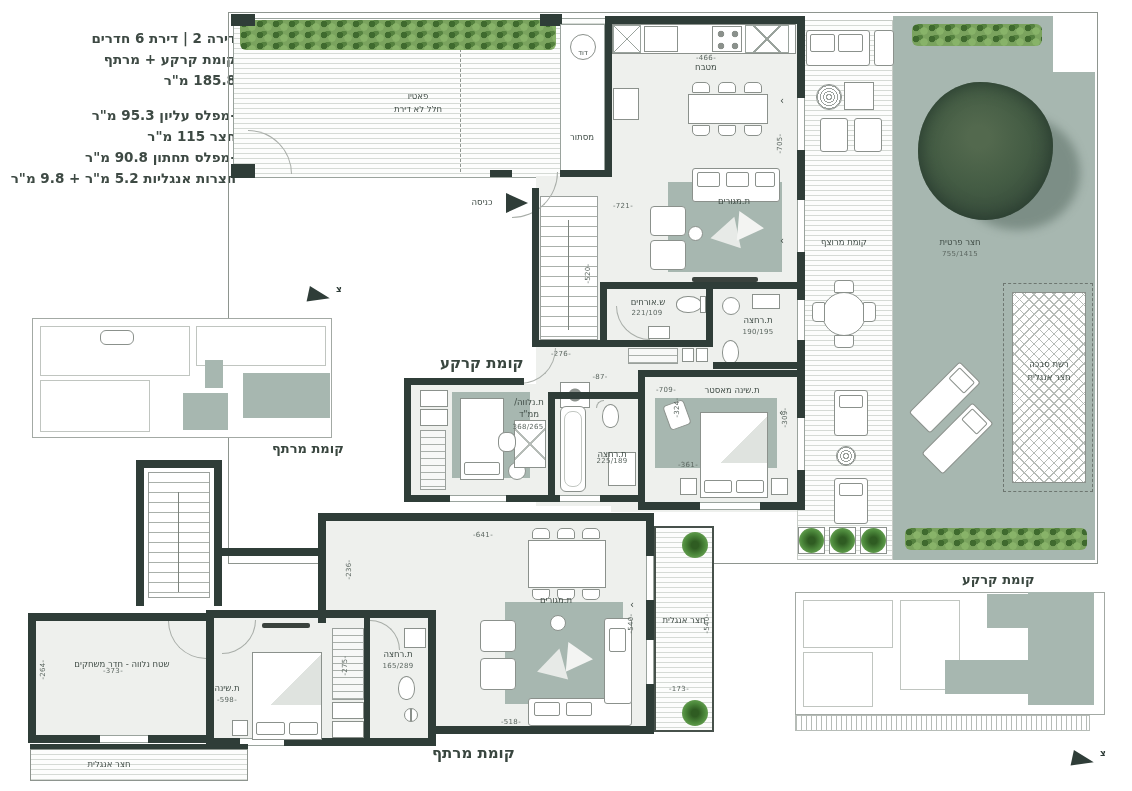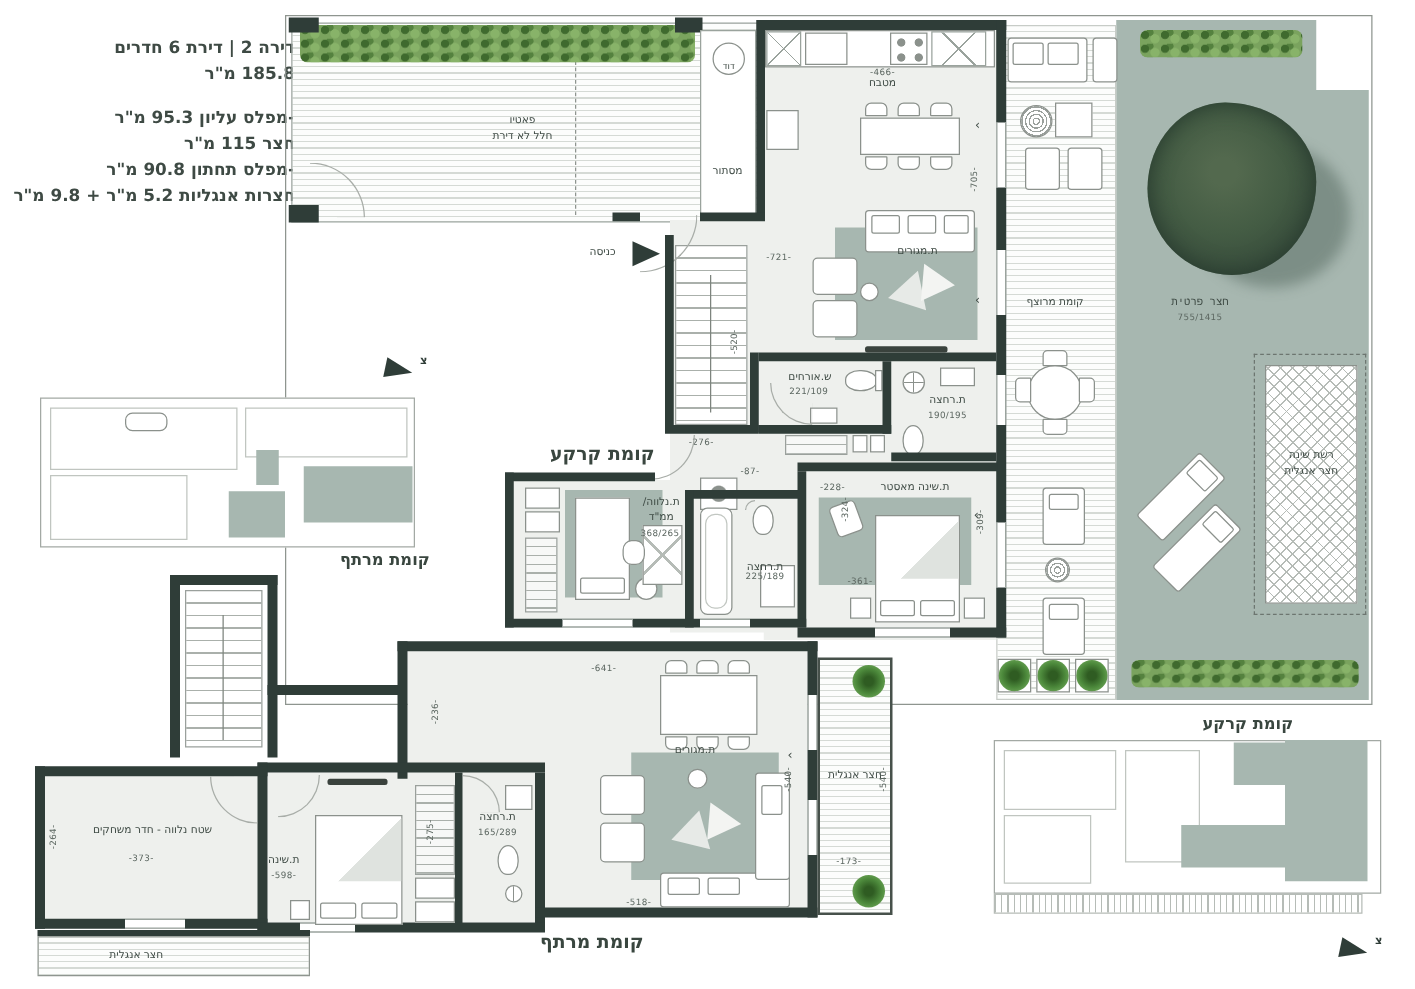--- a/index.html
+++ b/index.html
@@ -50,20 +50,21 @@
   .tri{position:absolute;width:0;height:0;}
   .chev{position:absolute;font-size:10px;color:#3f4b45;line-height:1;}
 </style>
 </head>
 <body>
 
 <div id="canvas">
 
   <div class="info">
     <div>דירה 2 | דירת 6 חדרים</div>
+    <div>קומת קרקע + מרתף</div>
     <div>185.8 מ"ר</div>
     <div class="gap"></div>
     <div>-מפלס עליון 95.3 מ"ר</div>
     <div>חצר 115 מ"ר</div>
     <div>-מפלס תחתון 90.8 מ"ר</div>
     <div>חצרות אנגליות 5.2 מ"ר + 9.8 מ"ר</div>
   </div>
 
   <div class="abs" style="left:228px;top:12px;width:870px;height:552px;border:1px solid #8e958f;"></div>
 
@@ -71,30 +72,30 @@
   <div class="sage" style="left:1050px;top:72px;width:45px;height:488px;"></div>
 
   <div class="abs" style="left:955px;top:115px;width:125px;height:115px;border-radius:50%;background:rgba(55,75,65,.38);filter:blur(5px);"></div>
   <div class="abs" style="left:918px;top:82px;width:135px;height:138px;border-radius:46% 54% 50% 50%/50% 46% 54% 50%;background:radial-gradient(circle at 45% 40%,#53694e 10%,#445c44 45%,#35493a 80%);box-shadow:inset 0 0 18px #273a2e;"></div>
 
   <div class="hedge" style="left:912px;top:24px;width:130px;height:22px;"></div>
   <div class="hedge" style="left:905px;top:528px;width:182px;height:22px;"></div>
 
   <div class="abs" style="left:1003px;top:283px;width:90px;height:209px;border:1px dashed #6d7670;"></div>
   <div class="hatch" style="left:1012px;top:292px;width:74px;height:191px;border:1px solid #8b918c;"></div>
-  <div class="lbl" style="left:1018px;top:360px;width:62px;">רשת שינה</div>
+  <div class="lbl" style="left:1018px;top:360px;width:62px;">רשת סבכה</div>
   <div class="lbl" style="left:1018px;top:373px;width:62px;">חצר אנגלית</div>
 
   <div class="abs" style="left:905px;top:375px;width:110px;height:105px;transform:rotate(45deg);">
     <div class="furn" style="left:8px;top:6px;width:30px;height:72px;border-radius:3px;"></div>
     <div class="pillow" style="left:12px;top:10px;width:22px;height:16px;"></div>
     <div class="furn" style="left:46px;top:26px;width:30px;height:72px;border-radius:3px;"></div>
     <div class="pillow" style="left:50px;top:30px;width:22px;height:16px;"></div>
   </div>
-  <div class="lbl" style="left:930px;top:238px;width:60px;font-family:Liberation Mono, monospace;">חצר פרטית</div>
+  <div class="lbl" style="left:930px;top:238px;width:60px;">חצר פרטית</div>
   <div class="dim" style="left:932px;top:251px;width:56px;">755/1415</div>
 
   <div class="deckH" style="left:797px;top:20px;width:96px;height:540px;border:1px solid #c7ccc7;"></div>
   <div class="lbl" style="left:808px;top:238px;width:72px;">קומת מרוצף</div>
 
   <div class="furn" style="left:806px;top:30px;width:64px;height:36px;border-radius:3px;"></div>
   <div class="pillow" style="left:810px;top:34px;width:25px;height:18px;"></div>
   <div class="pillow" style="left:838px;top:34px;width:25px;height:18px;"></div>
   <div class="furn" style="left:874px;top:30px;width:20px;height:36px;border-radius:3px;"></div>
   <div class="spiral" style="left:816px;top:84px;width:26px;height:26px;"></div>
@@ -206,21 +207,21 @@
   <div class="sage" style="left:655px;top:398px;width:122px;height:70px;"></div>
   <div class="furn" style="left:700px;top:412px;width:68px;height:86px;"></div>
   <div class="pillow" style="left:704px;top:480px;width:28px;height:13px;"></div>
   <div class="pillow" style="left:736px;top:480px;width:28px;height:13px;"></div>
   <div class="abs" style="left:701px;top:413px;width:66px;height:50px;background:linear-gradient(135deg,transparent 60%,#dfe3df 60%);"></div>
   <div class="furn" style="left:680px;top:478px;width:17px;height:17px;"></div>
   <div class="furn" style="left:771px;top:478px;width:17px;height:17px;"></div>
   <div class="furn" style="left:666px;top:402px;width:22px;height:26px;border-radius:4px;transform:rotate(-20deg);"></div>
   <div class="tvbar" style="left:710px;top:371px;width:50px;height:5px;"></div>
   <div class="lbl" style="left:696px;top:386px;width:72px;">ת.שינה מאסטר</div>
-  <div class="dim" style="left:650px;top:387px;width:32px;">-228-</div>
+  <div class="dim" style="left:650px;top:387px;width:32px;">-709-</div>
   <div class="dim rot" style="left:662px;top:404px;width:30px;">-324-</div>
   <div class="dim" style="left:672px;top:462px;width:32px;">-361-</div>
   <div class="dim rot" style="left:770px;top:414px;width:30px;">-309-</div>
   <div class="chev" style="left:779px;top:408px;transform:rotate(0deg);">›</div>
 
   <div class="furn" style="left:560px;top:406px;width:26px;height:86px;border-radius:6px;"></div>
   <div class="abs" style="left:564px;top:411px;width:18px;height:76px;border:1px solid #c2c7c2;border-radius:8px;"></div>
   <div class="furnround" style="left:602px;top:404px;width:17px;height:24px;border-radius:50% 50% 45% 45%;"></div>
   <div class="furn" style="left:608px;top:452px;width:28px;height:34px;"></div>
   <div class="lbl" style="left:590px;top:450px;width:44px;">ת.רחצה</div>
@@ -359,21 +360,21 @@
   <div class="dim rot" style="left:330px;top:662px;width:30px;">-275-</div>
 
   <div class="furn" style="left:404px;top:628px;width:22px;height:20px;"></div>
   <div class="furnround" style="left:398px;top:676px;width:17px;height:24px;border-radius:50% 50% 45% 45%;"></div>
   <div class="abs" style="left:404px;top:708px;width:14px;height:14px;border:1px solid #8b918c;border-radius:50%;background:linear-gradient(90deg,transparent 45%,#8b918c 45%,#8b918c 55%,transparent 55%),#fff;"></div>
   <div class="lbl" style="left:376px;top:650px;width:44px;">ת.רחצה</div>
   <div class="dim" style="left:376px;top:663px;width:44px;">165/289</div>
   <div class="arc tr" style="left:370px;top:620px;width:30px;height:30px;"></div>
 
   <div class="lbl" style="left:52px;top:660px;width:140px;">שטח נלווה - חדר משחקים</div>
-  <div class="dim" style="left:96px;top:684px;width:34px;">-373-</div>
+  <div class="dim" style="left:96px;top:668px;width:34px;">-373-</div>
   <div class="dim rot" style="left:28px;top:666px;width:30px;">-264-</div>
   <div class="arc bl" style="left:168px;top:621px;width:38px;height:38px;"></div>
 
   <div class="wall" style="left:30px;top:744px;width:218px;height:5px;"></div>
   <div class="deckH" style="left:30px;top:749px;width:218px;height:32px;border:1px solid #8e958f;"></div>
   <div class="lbl" style="left:80px;top:760px;width:58px;">חצר אנגלית</div>
 
   <div class="plantitle" style="left:432px;top:744px;">קומת מרתף</div>
 
   <div class="plantitle" style="left:962px;top:572px;font-size:13px;">קומת קרקע</div>

